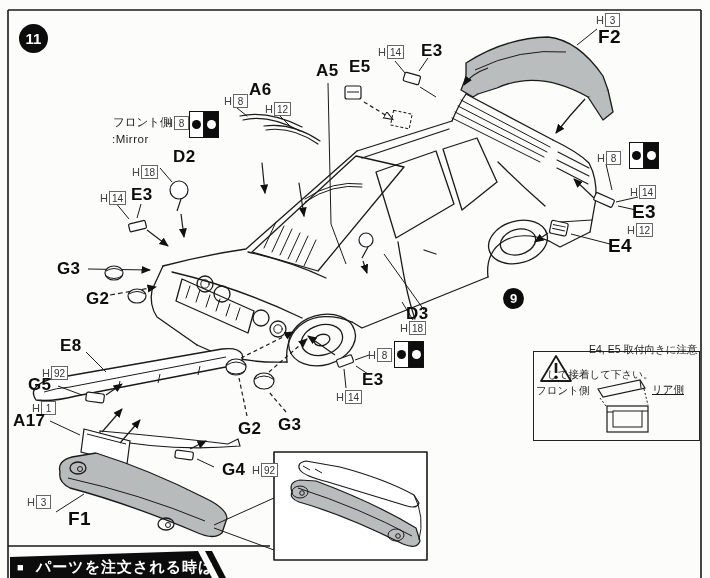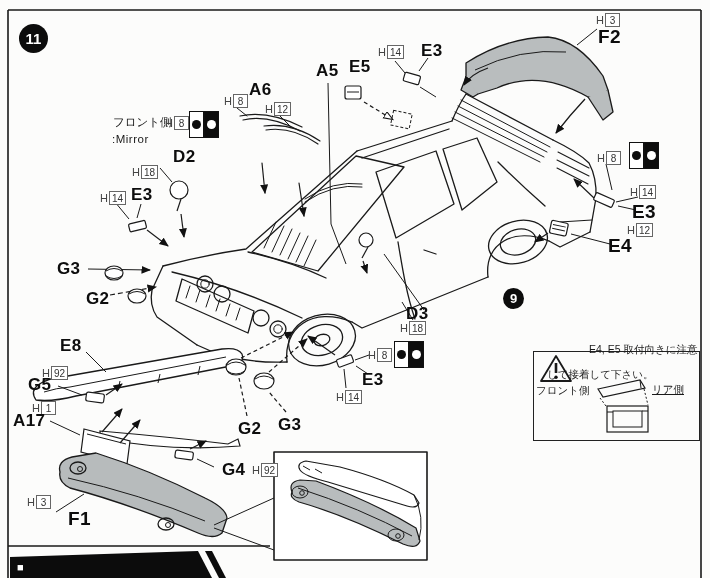--- a/index.html
+++ b/index.html
@@ -409,14 +409,15 @@
       <span class="n">18</span>
     </div>
 
   <div class="abs warnbox" style="left:533px;top:351px;width:165px;height:88px;"></div>
   <div class="abs warn-line" style="left:575px;top:343px;margin-left:14px;">E4, E5 取付向きに注意</div>
   <div class="abs warn-line" style="left:547px;top:368px;">して接着して下さい。</div>
   <div class="abs warn-line" style="left:536px;top:384px;">フロント側</div>
   <div class="abs warn-line" style="left:652px;top:383px;text-decoration:underline;">リア側</div>
 
   <div class="abs footer-bullet" style="left:17px;top:561px;">■</div>
+  <div class="abs footer-text" style="left:36px;top:558px;">パーツを注文される時は</div>
 
 </div>
 
 </body></html>

